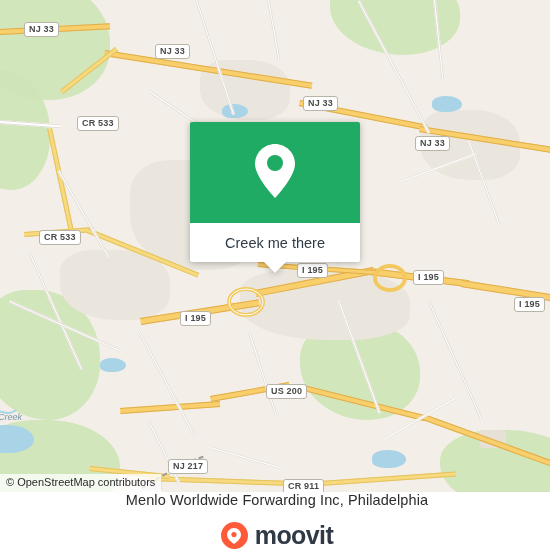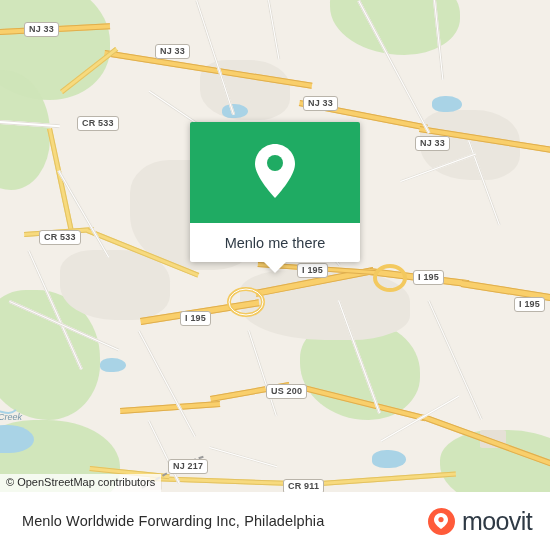--- a/index.html
+++ b/index.html
@@ -161,20 +161,21 @@
     position: absolute;
     left: 0;
     top: 492px;
     width: 550px;
     height: 58px;
     background: #ffffff;
     display: flex;
     align-items: center;
     justify-content: space-between;
     padding: 0 18px 0 22px;
+    flex-direction: column;
   }
   #footer-title {
     font-size: 14.5px;
     color: #2c2c2c;
     letter-spacing: .1px;
   }
   #brand {
     display: flex;
     align-items: center;
     gap: 7px;
@@ -183,21 +184,21 @@
     width: 27px; height: 27px;
     background: #ff5b3a;
     border-radius: 50%;
     position: relative;
     display: flex;
     align-items: center;
     justify-content: center;
   }
   #brand-text {
     font-size: 25px;
-    font-weight: normal;
+    font-weight: bold;
     color: #2f3a45;
     letter-spacing: -0.6px;
     text-align: center;
   }
 </style>
 </head>
 <body>
 
 <div id="app">
 
@@ -323,21 +324,21 @@
   <div id="popup">
     <div id="popup-top">
       <span class="pin-glyph">
         <svg width="48" height="58" viewBox="0 0 48 58">
           <path d="M24 2 C 13 2 4 11 4 22 C 4 35 24 56 24 56 C 24 56 44 35 44 22 C 44 11 35 2 24 2 Z" fill="#ffffff"></path>
           <circle cx="24" cy="21" r="8" fill="#1fab63"></circle>
         </svg>
       </span>
     </div>
     <div id="popup-btn">
-      <span>Menlo me there</span>
+      <span>Creek me there</span>
       <span id="popup-tail"></span>
     </div>
   </div>
 
   <div id="footer">
     <div id="footer-title">Menlo Worldwide Forwarding Inc, Philadelphia</div>
     <div id="brand">
       <span id="brand-mark">
         <svg width="16" height="18" viewBox="0 0 16 18">
           <path d="M8 1 C 4.2 1 1 4.2 1 8 C 1 12.5 8 17 8 17 C 8 17 15 12.5 15 8 C 15 4.2 11.8 1 8 1 Z" fill="#ffffff"></path>

